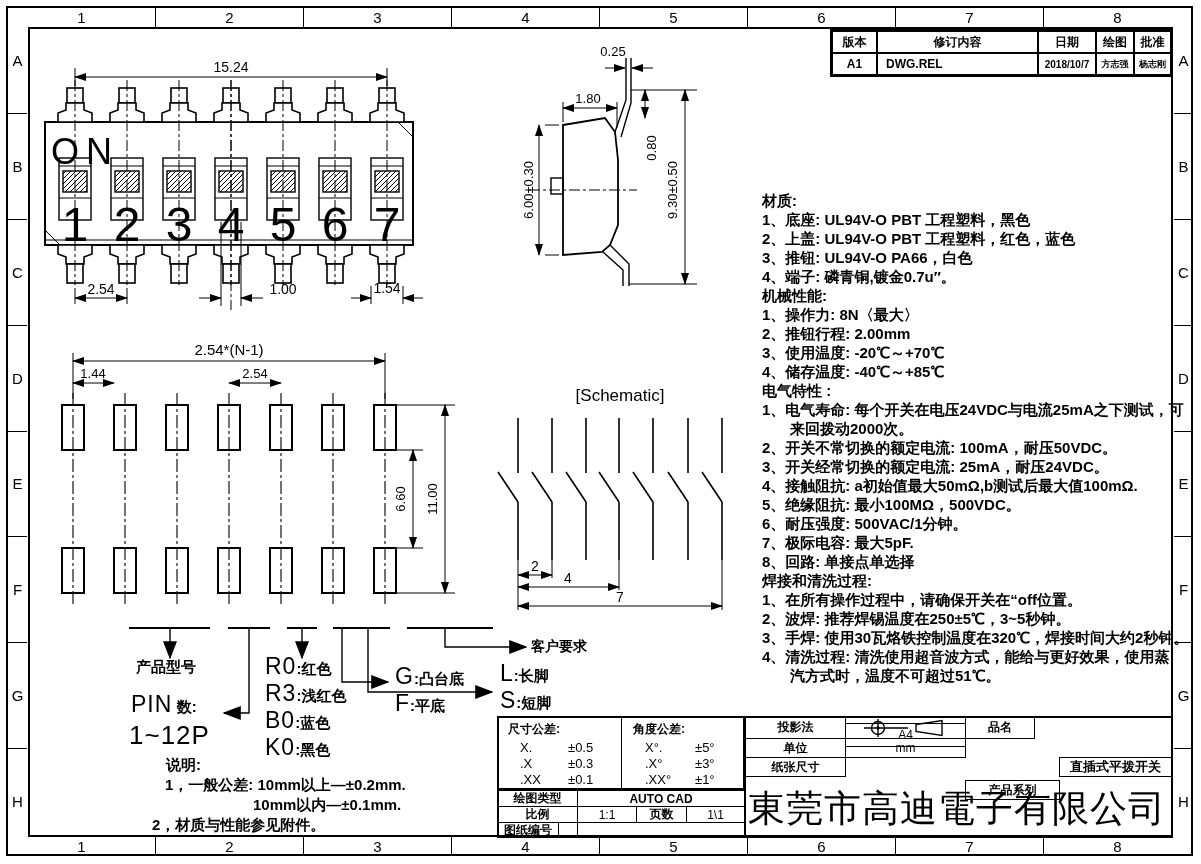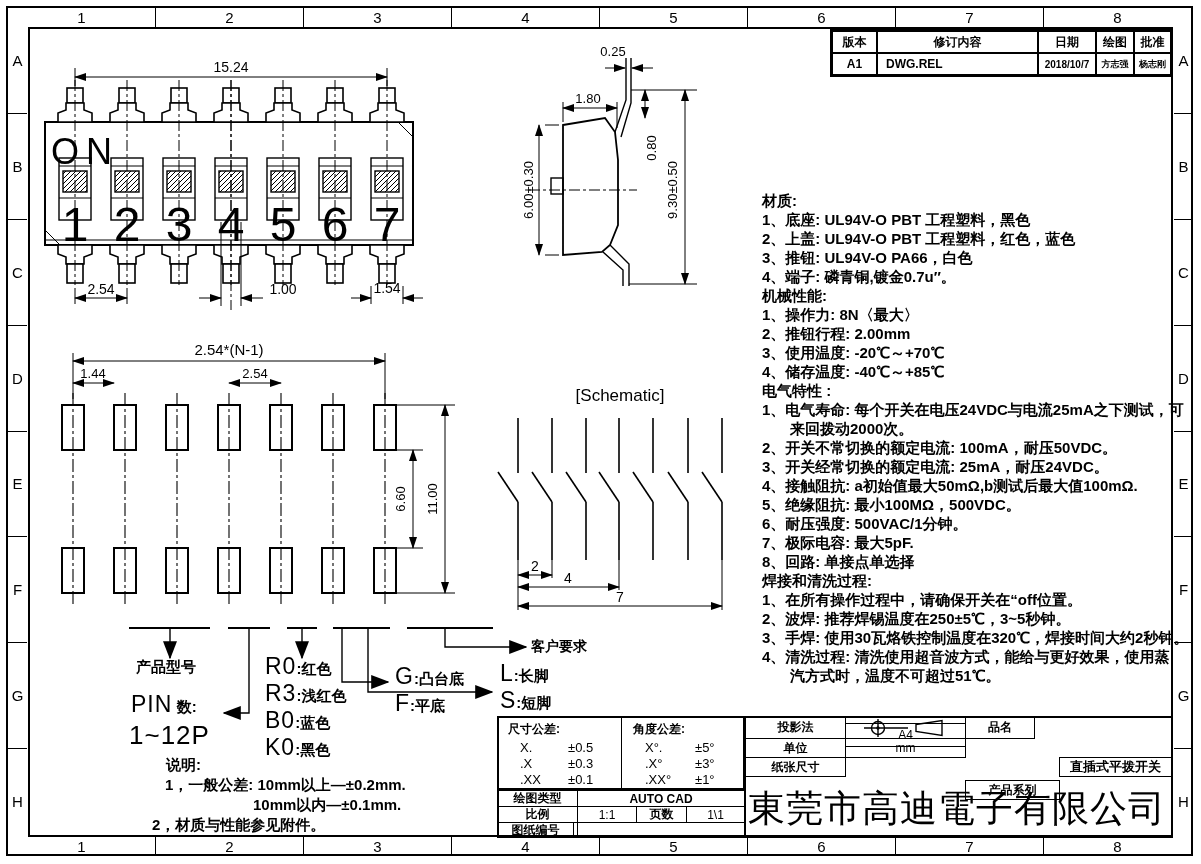--- a/index.html
+++ b/index.html
@@ -463,21 +463,21 @@
   <div class="abs tol-l" style="left:695px;top:756px;">±3°</div>
   <div class="abs tol-l" style="left:645px;top:772px;">.XX°</div>
   <div class="abs tol-l" style="left:695px;top:772px;">±1°</div>
 
   <div class="cell" style="left:497px;top:790px;width:81px;height:17px;">绘图类型</div>
   <div class="cell v" style="left:577px;top:790px;width:168px;height:17px;font-weight:bold;">AUTO CAD</div>
   <div class="cell" style="left:497px;top:806px;width:81px;height:17px;">比例</div>
   <div class="cell v" style="left:577px;top:806px;width:60px;height:17px;">1:1</div>
   <div class="cell" style="left:636px;top:806px;width:51px;height:17px;">页数</div>
   <div class="cell v" style="left:686px;top:806px;width:59px;height:17px;">1\1</div>
-  <div class="cell" style="left:497px;top:822px;width:77px;height:16px;">图纸编号</div>
+  <div class="cell" style="left:497px;top:822px;width:62px;height:16px;">图纸编号</div>
   <div class="cell v" style="left:577px;top:822px;width:168px;height:16px;"></div>
 
   <div class="cell" style="left:745px;top:716px;width:101px;height:23px;">投影法</div>
   <div class="cell v" style="left:845px;top:716px;width:121px;height:23px;">
     <svg width="100" height="18" viewBox="0 0 100 18" style="position:static;">
       <g stroke="#000" fill="none" stroke-width="1.4">
         <circle cx="22" cy="9" r="6.5"></circle>
         <circle cx="22" cy="9" r="1" fill="#000"></circle>
         <line x1="8" y1="9" x2="52" y2="9"></line>
         <line x1="22" y1="0" x2="22" y2="18"></line>

